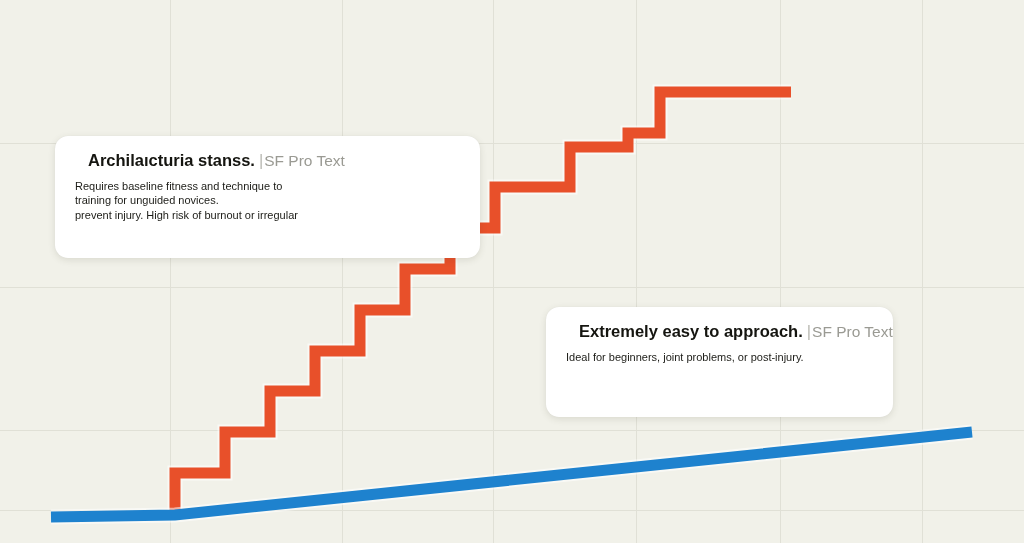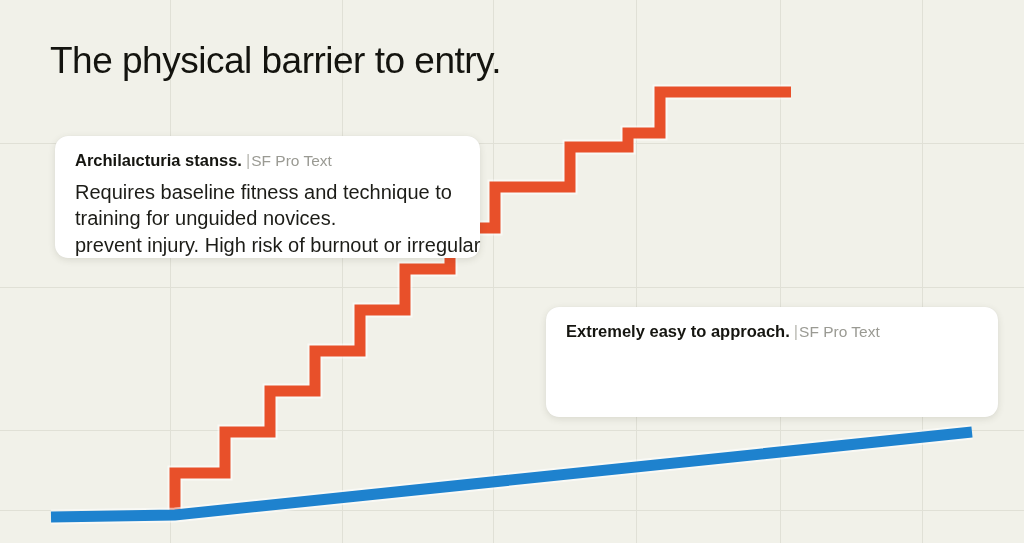--- a/index.html
+++ b/index.html
@@ -63,45 +63,46 @@
   }
   #card-hiit {
     left: 55px;
     top: 136px;
     width: 425px;
     height: 122px;
   }
   #card-walk {
     left: 546px;
     top: 307px;
-    width: 452px;
+    width: 347px;
     height: 110px;
   }
   .card-head {
     font-size: 16.5px;
     line-height: 1.2;
     margin-bottom: 8px;
     white-space: nowrap;
+    margin-left: 13px;
   }
   .card-title {
     font-weight: 700;
     color: #151510;
   }
   .card-sep {
     color: #b9b9b2;
     font-weight: 400;
     padding: 0 1px 0 4px;
   }
   .card-font {
     color: #9a9a93;
     font-weight: 400;
     font-size: 15.5px;
   }
   .card-body {
-    font-size: 20px;
+    font-size: 11px;
     line-height: 1.32;
     color: #1c1c17;
   }
   .card-body span {
     display: block;
     white-space: nowrap;
   }
 </style>
 </head>
 <body>
@@ -123,34 +124,34 @@
 
   <svg id="plot" width="1024" height="543" viewBox="0 0 1024 543" xmlns="http://www.w3.org/2000/svg">
     <g id="series-group">
         <polyline points="175,516 175,473 225,473 225,432 270,432 270,391 315,391 315,351 360,351 360,310 405,310 405,269 450,269 450,228 495,228 495,187 570,187 570,147 628,147 628,133 660,133 660,92 791,92" fill="none" stroke="#ffffff" stroke-opacity="0.55" stroke-width="15" stroke-linejoin="miter" stroke-linecap="butt"></polyline>
         <polyline points="175,516 175,473 225,473 225,432 270,432 270,391 315,391 315,351 360,351 360,310 405,310 405,269 450,269 450,228 495,228 495,187 570,187 570,147 628,147 628,133 660,133 660,92 791,92" fill="none" stroke="#e8502a" stroke-width="11" stroke-linejoin="miter" stroke-linecap="butt"></polyline>
         <polyline points="51,517 175,515 972,432" fill="none" stroke="#ffffff" stroke-opacity="0.55" stroke-width="15" stroke-linejoin="miter" stroke-linecap="butt"></polyline>
         <polyline points="51,517 175,515 972,432" fill="none" stroke="#1e82ce" stroke-width="11" stroke-linejoin="miter" stroke-linecap="butt"></polyline>
       </g>
   </svg>
 
-  <div id="title">The physical barrier to entry.</div>
 
   <div class="card" id="card-hiit">
     <div class="card-head">
       <span class="card-title">Archilaıcturia stanss.</span><span class="card-sep">|</span><span class="card-font">SF Pro Text</span>
     </div>
     <div class="card-body">
       <span>Requires baseline fitness and technique to</span>
       <span>training for unguided novices.</span>
       <span>prevent injury. High risk of burnout or irregular</span>
     </div>
   </div>
 
   <div class="card" id="card-walk">
     <div class="card-head">
       <span class="card-title">Extremely easy to approach.</span><span class="card-sep">|</span><span class="card-font">SF Pro Text</span>
     </div>
     <div class="card-body">
+      <span>Ideal for beginners, joint problems, or post-injury.</span>
     </div>
   </div>
 
 </div>
 
 </body></html>

